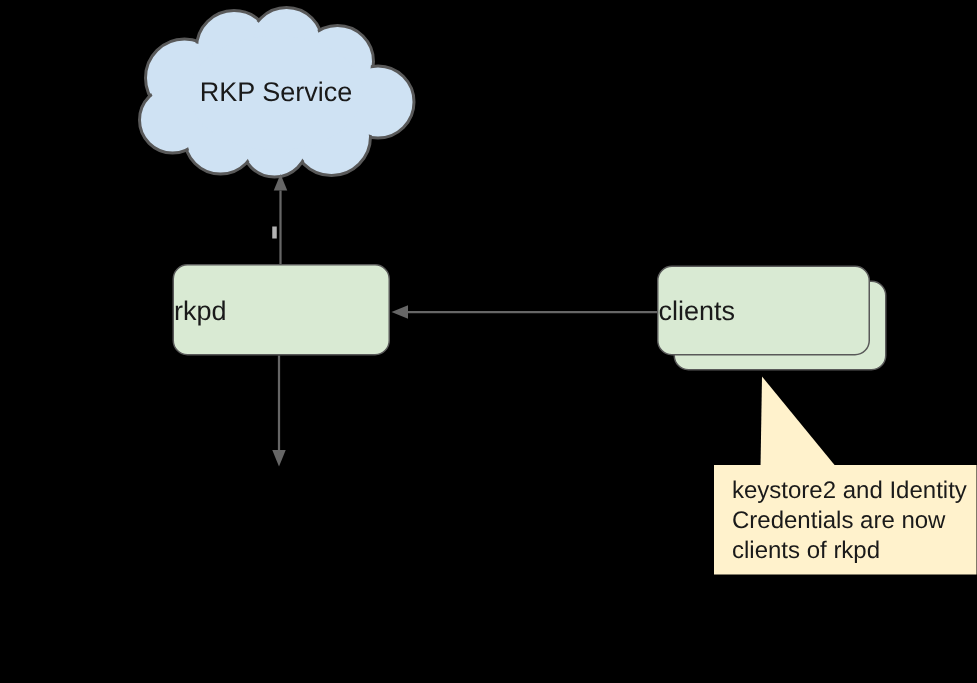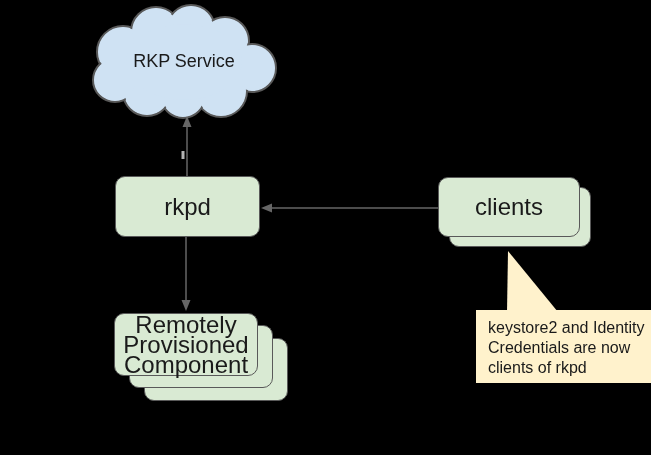--- a/index.html
+++ b/index.html
@@ -60,22 +60,22 @@
     display: flex; align-items: center; justify-content: center;
     font-size: 18px;
     z-index: 2;
     position: absolute;
     color: var(--text);
   }
   .node {
     background: var(--node-fill);
     border: 1.5px solid var(--node-border);
     border-radius: 10px;
-    display: flex; align-items: center; justify-content: center;
-    font-size: 24px;
+    display: flex; align-items: center; 
+    font-size: 18px;
     line-height: 20px;
     text-align: center;
   }
   .node-rkpd { left: 67px; top: 176px; width: 145px; height: 61px; }
   .stack { position: absolute; z-index: 2; }
   .stack .node { position: absolute; }
   .stack-clients { left: 390px; top: 177px; width: 171px; height: 70px; }
   .clients-back  { left: 11px; top: 10px; width: 142px; height: 60px; }
   .clients-front { left: 0;    top: 0;    width: 142px; height: 60px; }
   .stack-rpc { left: 66px; top: 313px; width: 174px; height: 88px; }
@@ -146,25 +146,18 @@
     <span>rkpd</span>
   </div>
 
   <div class="stack stack-clients">
     <div class="node clients-back"></div>
     <div class="node clients-front">
       <span>clients</span>
     </div>
   </div>
 
-  <div class="stack stack-rpc">
-    <div class="node rpc-back"></div>
-    <div class="node rpc-mid"></div>
-    <div class="node rpc-front">
-      <span>Remotely Provisioned Component</span>
-    </div>
-  </div>
 
   <div class="callout-box">
     <span>keystore2 and Identity Credentials are now clients of rkpd</span>
   </div>
 
 </div>
 
 </body></html>

